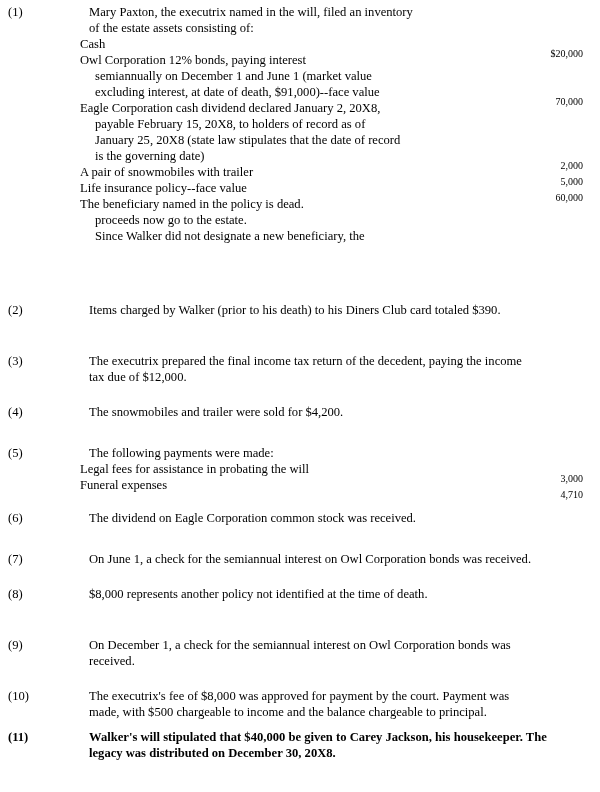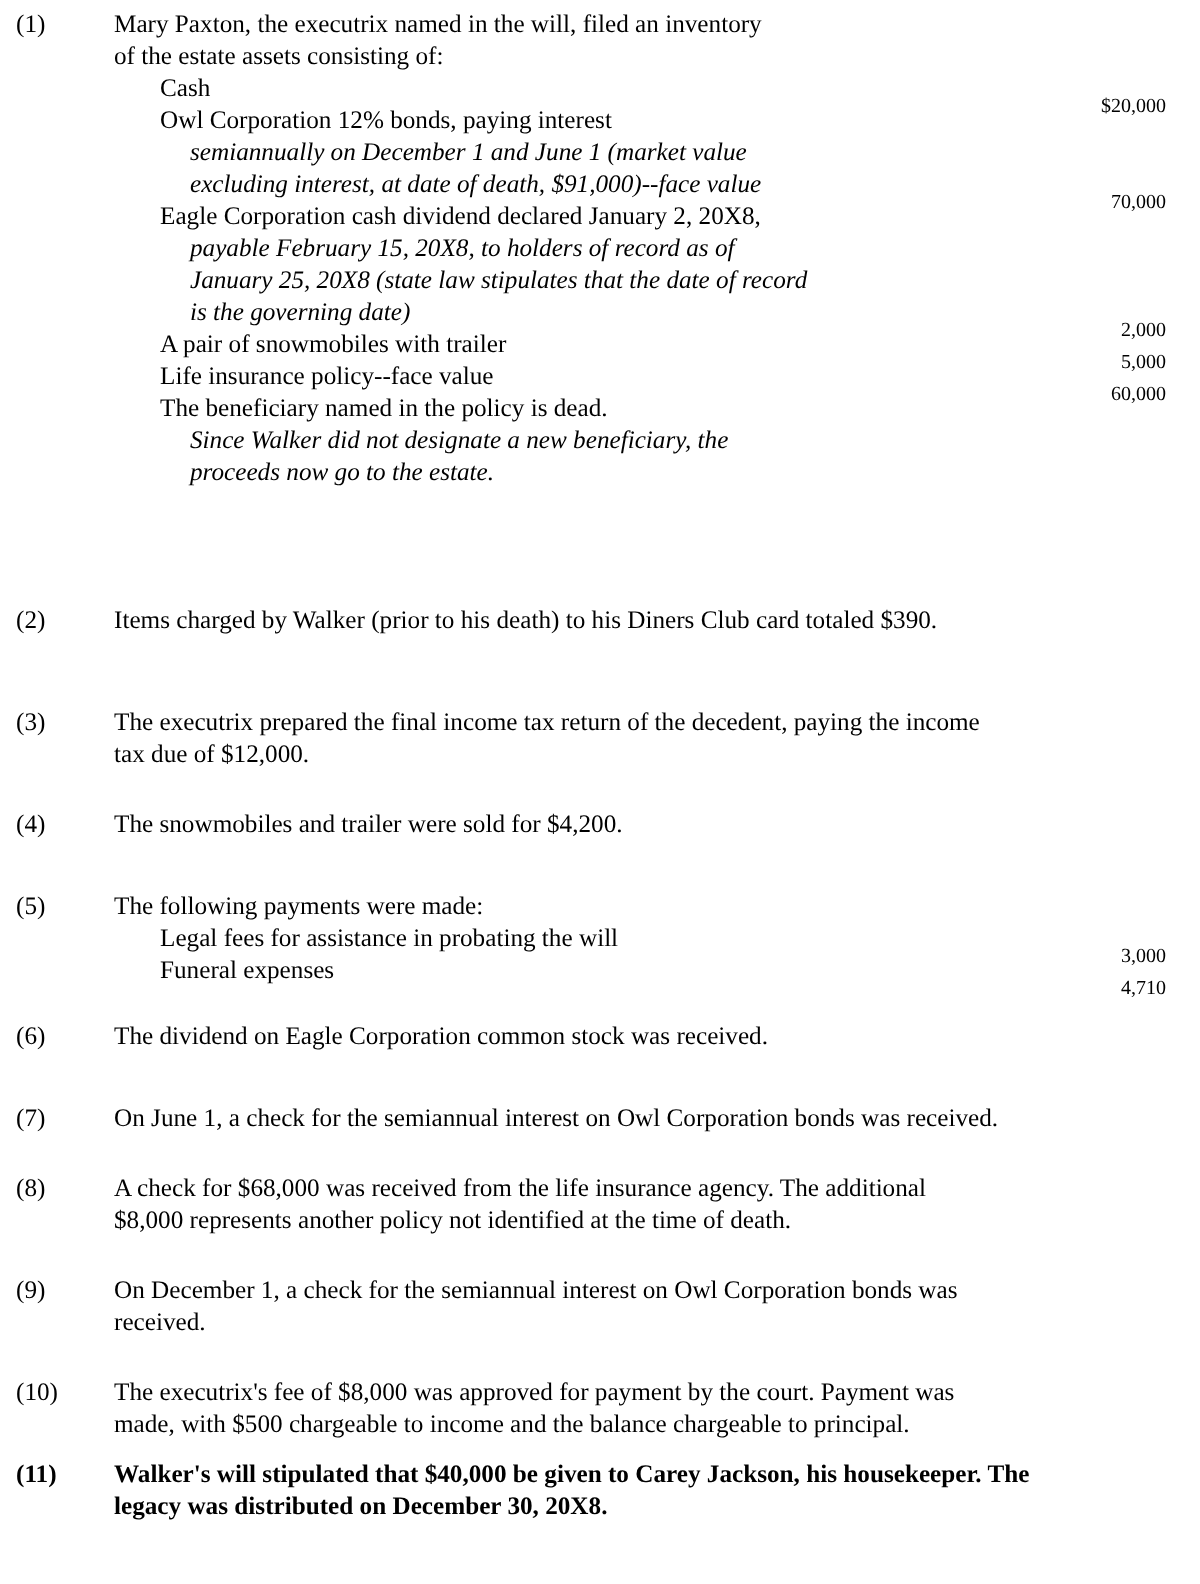--- a/index.html
+++ b/index.html
@@ -44,23 +44,23 @@
     font-size: 12.6px;
     line-height: 16px;
   }
   .line {
     position: relative;
     font-size: 12.6px;
     line-height: 16px;
     white-space: nowrap;
   }
   
-  .i0  { padding-left: 0px; }
+  .i0  { padding-left: 0px; margin-left: 32px; }
   .i1  { padding-left: 23px; }  
-  .i2  { padding-left: 38px; font-style: italic; }  
+  .i2  { padding-left: 38px; }  
 
   .amount {
     position: absolute;
     right: 9px;
     top: 10px;
     font-size: 10px;
     line-height: 16px;
     white-space: nowrap;
   }
   .row {
@@ -113,24 +113,24 @@
             <div class="amount">5,000</div>
           </div>
           <div class="row">
             <div class="line i1">Life insurance policy--face value</div>
             <div class="amount">60,000</div>
           </div>
           <div class="row">
             <div class="line i1">The beneficiary named in the policy is dead.</div>
           </div>
           <div class="row">
+            <div class="line i2">proceeds now go to the estate.</div>
+          </div>
+          <div class="row">
             <div class="line i2">Since Walker did not designate a new beneficiary, the</div>
-          </div>
-          <div class="row">
-            <div class="line i2">proceeds now go to the estate.</div>
           </div>
         </div>
       </div>
       <div class="entry" style="top: 302px;">
         <div class="entry-num">(2)</div>
         <div class="entry-body">
           <div class="row">
             <div class="line i0">Items charged by Walker (prior to his death) to his Diners Club card totaled $390.</div>
           </div>
         </div>
@@ -183,23 +183,20 @@
         <div class="entry-body">
           <div class="row">
             <div class="line i0">On June 1, a check for the semiannual interest on Owl Corporation bonds was received.</div>
           </div>
         </div>
       </div>
       <div class="entry" style="top: 586px;">
         <div class="entry-num">(8)</div>
         <div class="entry-body">
           <div class="row">
-            <div class="line i0">A check for $68,000 was received from the life insurance agency. The additional</div>
-          </div>
-          <div class="row">
             <div class="line i0">$8,000 represents another policy not identified at the time of death.</div>
           </div>
         </div>
       </div>
       <div class="entry" style="top: 637px;">
         <div class="entry-num">(9)</div>
         <div class="entry-body">
           <div class="row">
             <div class="line i0">On December 1, a check for the semiannual interest on Owl Corporation bonds was</div>
           </div>

